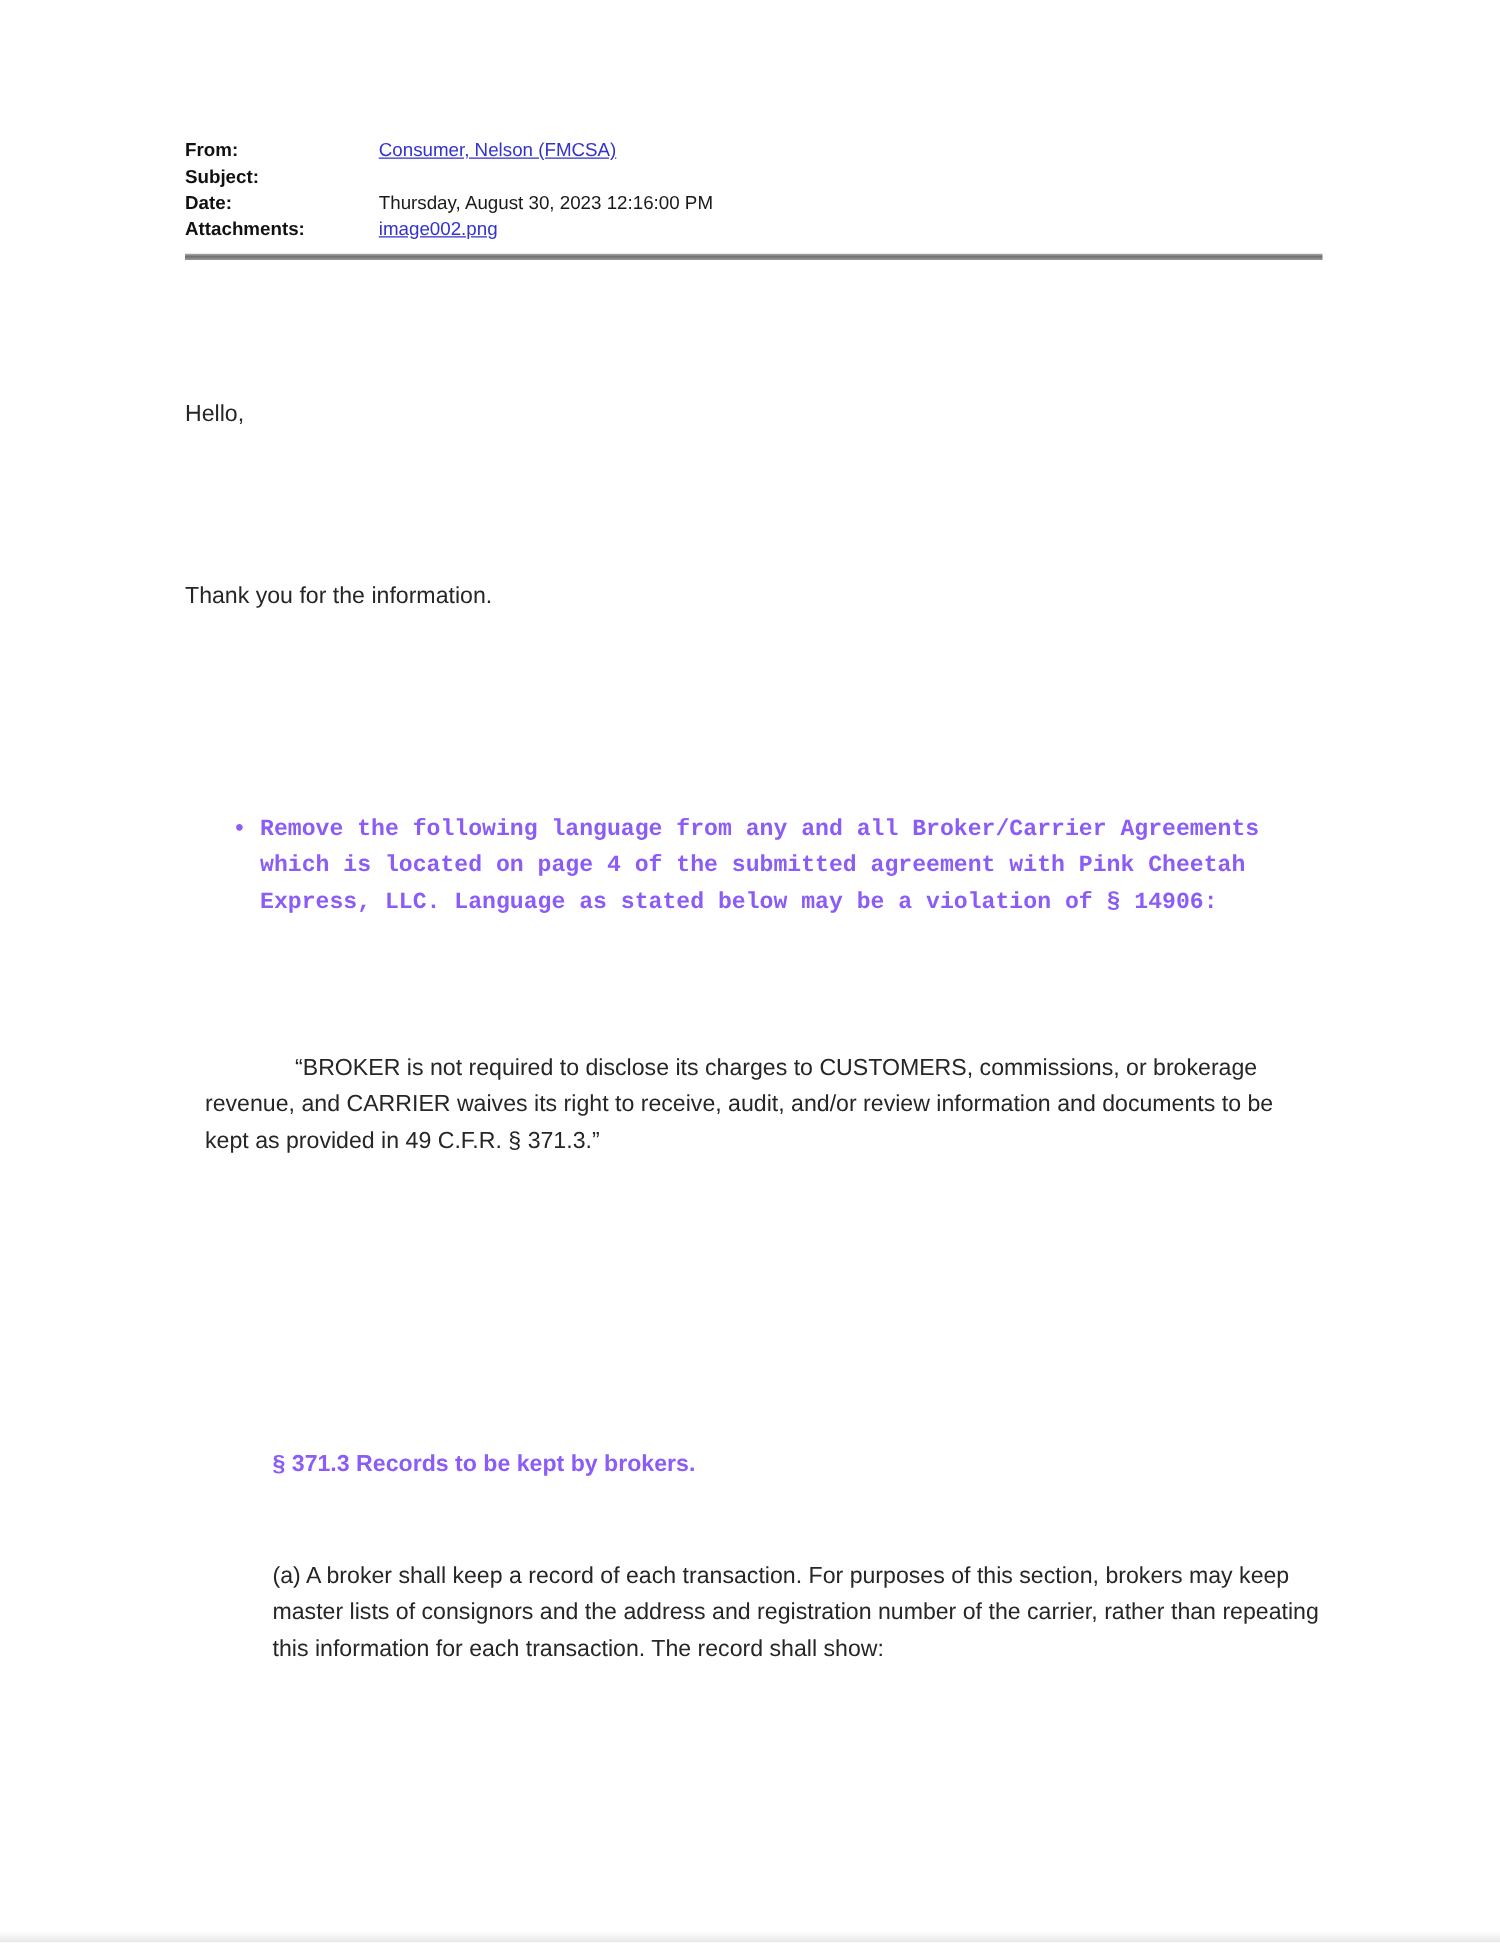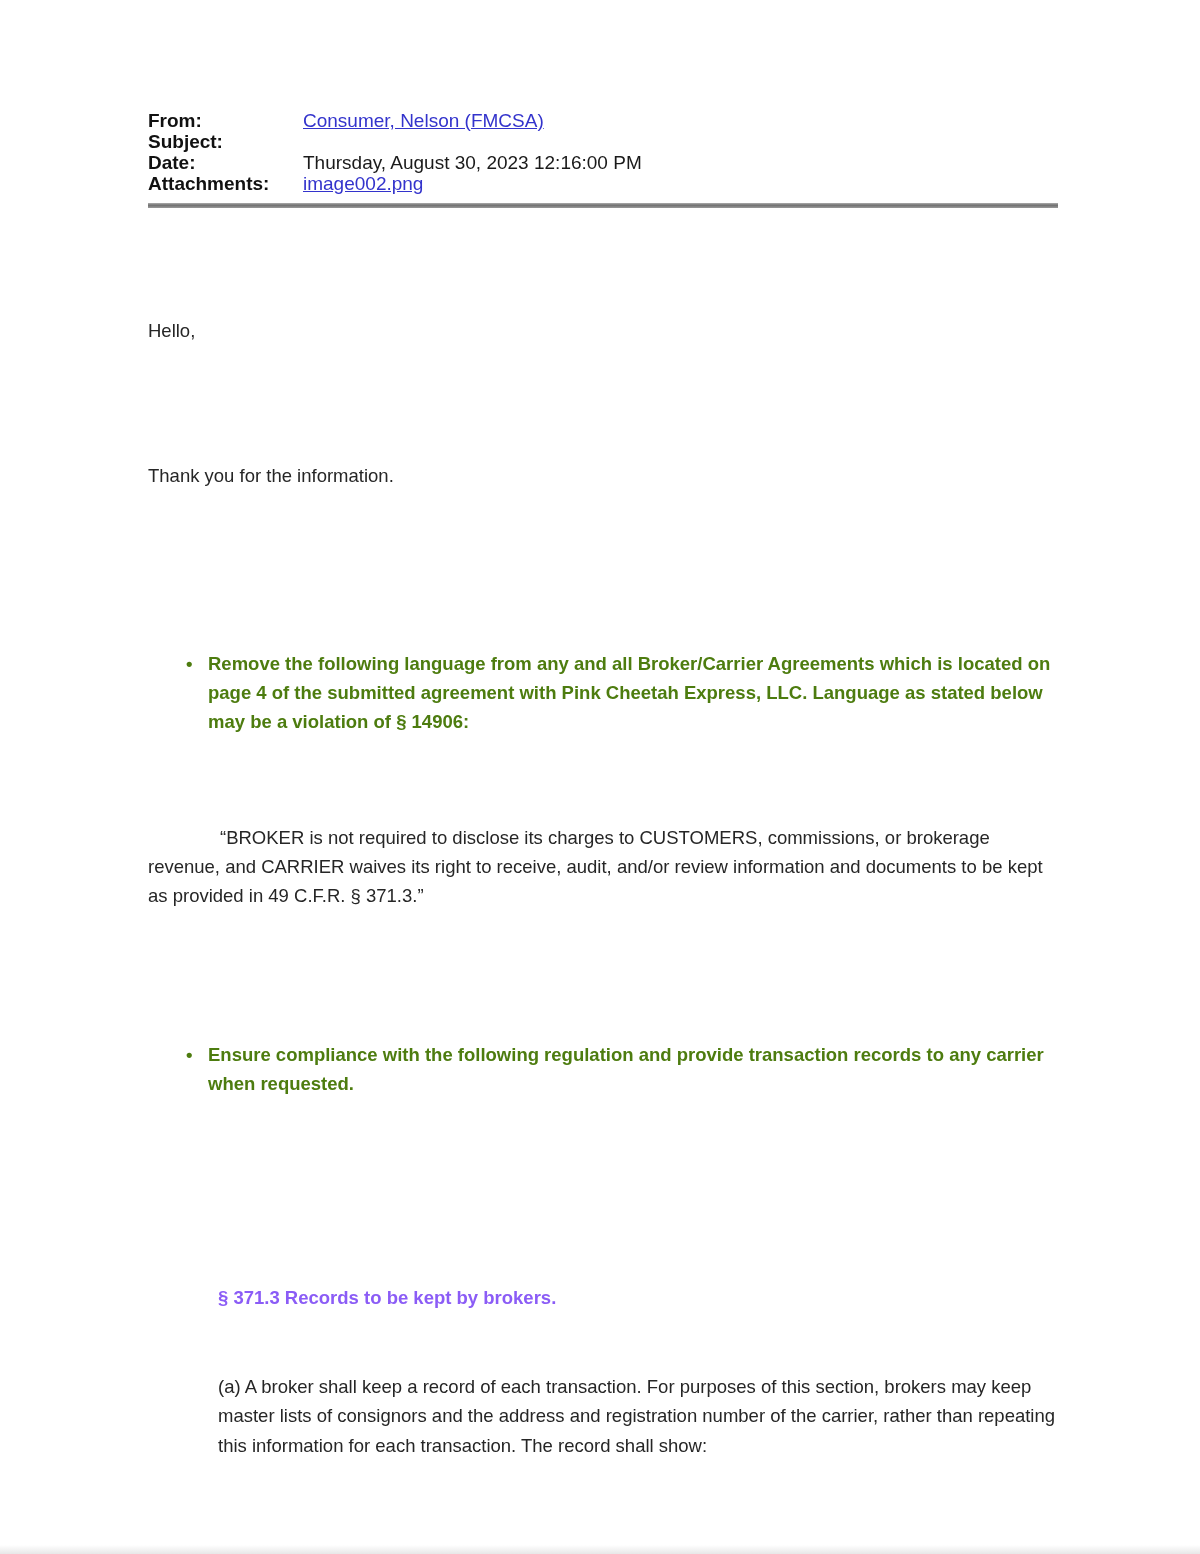--- a/index.html
+++ b/index.html
@@ -13,21 +13,21 @@
     overflow: hidden;
   }
   .page {
     position: absolute;
     left: 148px;
     top: 110px;
     width: 912px;
   }
 
   
-  .hdr { font-size: 19px; line-height: 21px; }
+  .hdr { font-size: 15px; line-height: 21px; }
   .hdr-row { display: flex; }
   .hdr-label {
     width: 155px;
     flex: 0 0 155px;
     font-weight: bold;
     color: #111111;
   }
   .hdr-value { color: #1a1a1a; white-space: nowrap; }
   .hdr-link {
     color: #3333cc;
@@ -44,30 +44,31 @@
   
   .bodytext { font-size: 18.5px; line-height: 29px; white-space: pre-wrap; }
   .para { margin: 29px 0 0 0; }
   .first-para { margin-top: 21px; }
 
   .bullet-item {
     position: relative;
     margin-top: 43px;
     padding-left: 60px;
     font-weight: bold;
-    color: #4d7c0f;
+    color: #8b5cf6;
+    font-family: Liberation Mono, monospace;
   }
   .bullet-item::before {
     content: "\2022";
     position: absolute;
     left: 38px;
     top: 0;
   }
   .quote {
-    margin: 0;
+    margin: 16px;
     text-indent: 72px;
   }
   .reg-block { margin-top: 39px; padding-left: 70px; line-height: 29.5px; }
   .reg-heading { font-weight: bold; color: #8b5cf6; }
   .reg-para { margin: 0; }
 
   .bottom-edge {
     position: absolute;
     left: 0; bottom: 0;
     width: 1200px; height: 9px;
@@ -103,21 +104,20 @@
 
     <div class="para first-para">Hello,</div>
 
     <div class="para">Thank you for the information.</div>
 
 
     <div class="bullet-item">Remove the following language from any and all Broker/Carrier Agreements which is located on page 4 of the submitted agreement with Pink Cheetah Express, LLC. Language as stated below may be a violation of § 14906:</div>
 
     <div class="quote">“BROKER is not required to disclose its charges to CUSTOMERS, commissions, or brokerage revenue, and CARRIER waives its right to receive, audit, and/or review information and documents to be kept as provided in 49 C.F.R. § 371.3.”</div>
 
-    <div class="bullet-item">Ensure compliance with the following regulation and provide transaction records to any carrier when requested.</div>
 
     <div class="reg-block">
       <div class="reg-heading">§ 371.3 Records to be kept by brokers.</div>
       <div class="reg-para">(a) A broker shall keep a record of each transaction. For purposes of this section, brokers may keep master lists of consignors and the address and registration number of the carrier, rather than repeating this information for each transaction. The record shall show:</div>
       
       
       
       
       
       

